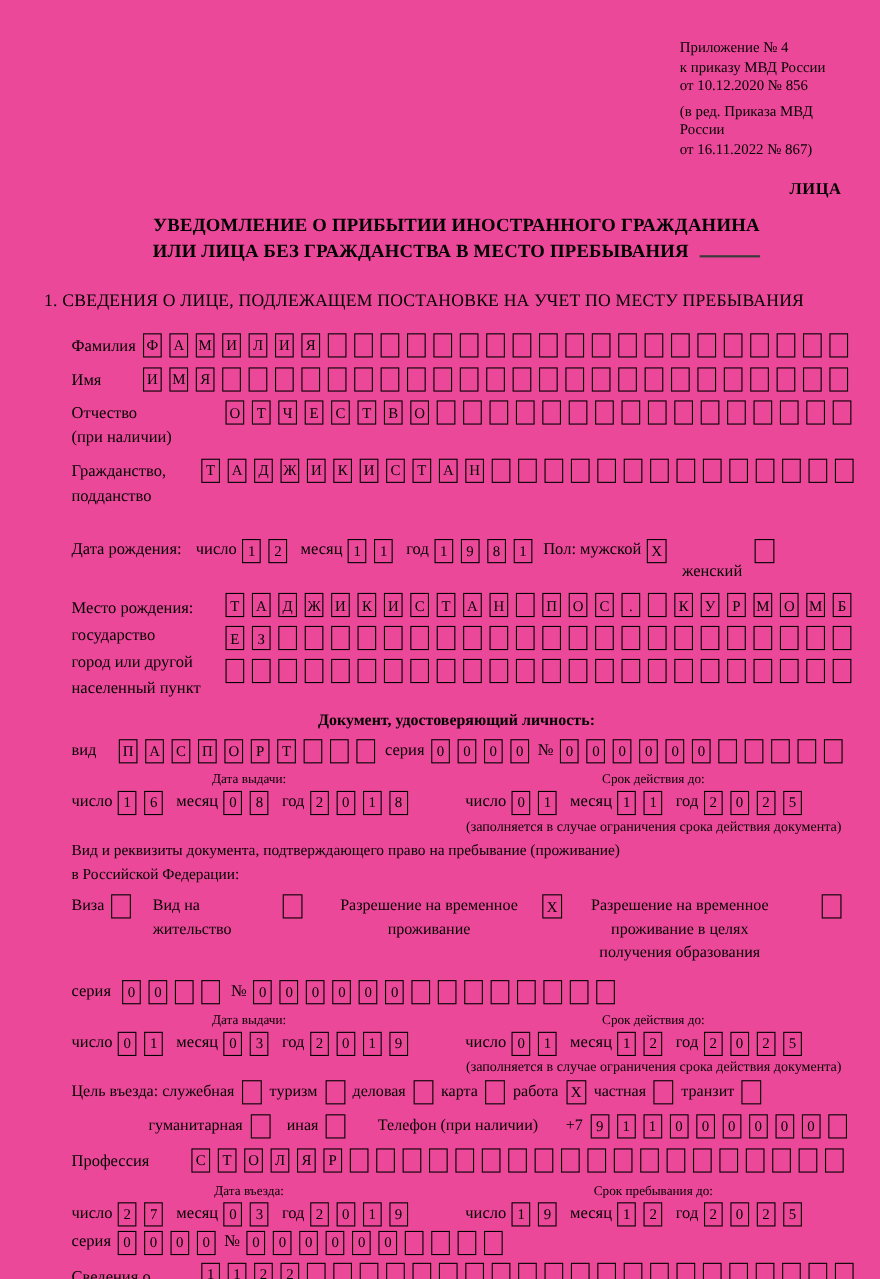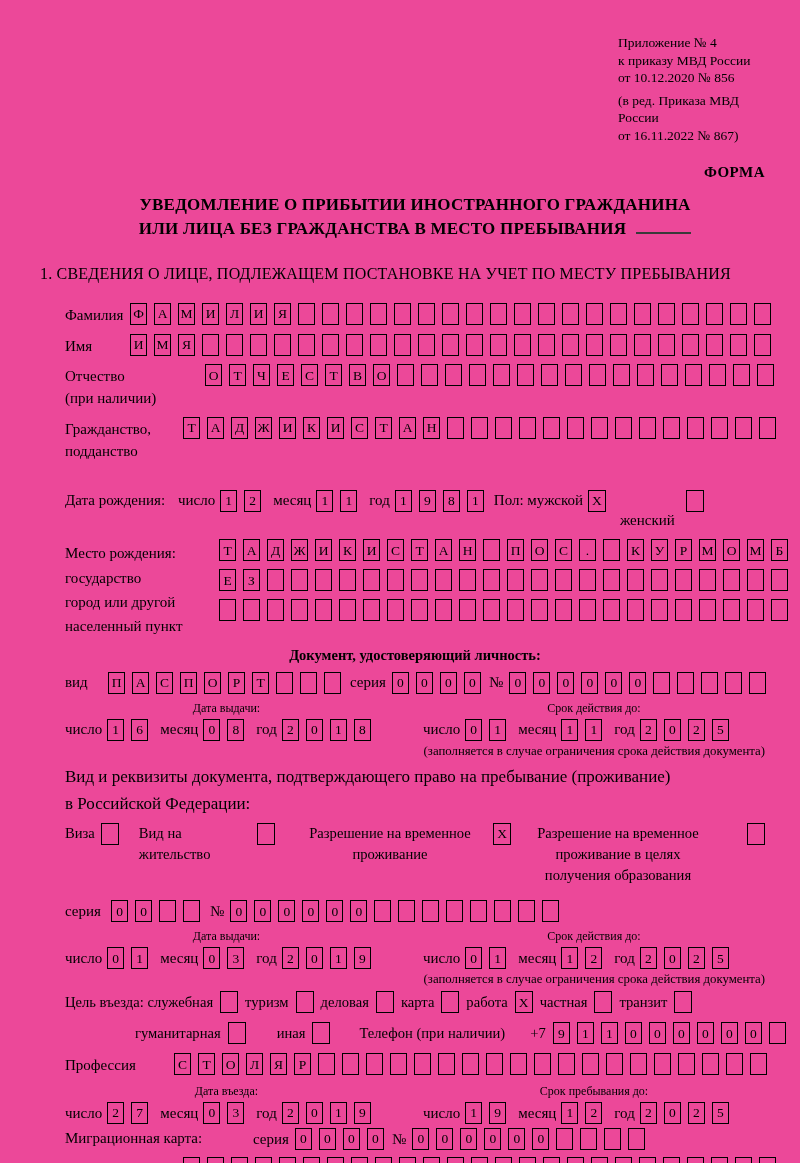--- a/index.html
+++ b/index.html
@@ -27,21 +27,21 @@
   .stack{display:flex;flex-direction:column;gap:8px;}
   .dgrp{display:flex;align-items:center;}
   .dl{font-size:15px;margin-right:5px;}
   .dl.m{margin-left:12px;}
   .doc-head{text-align:center;font-weight:bold;font-size:14.5px;margin:8px 0 8px 0;}
   .dates-row{display:flex;align-items:flex-start;margin-bottom:4px;}
   .dcol{width:340px;}
   .dcol.rcol{width:360px;margin-left:35px;}
   .dhead{text-align:center;font-size:12px;margin-bottom:3px;}
   .dnote{font-size:12.8px;margin-top:3px;text-align:right;white-space:nowrap;}
-  .intro{font-size:17px;line-height:1.6;margin-bottom:6px;}
+  .intro{font-size:14px;line-height:1.6;margin-bottom:6px;}
   .optrow{display:flex;align-items:flex-start;margin:2px 0 14px 0;}
   .opt{display:flex;align-items:flex-start;}
   .opt .olbl{font-size:14.6px;line-height:1.45;}
   .opt .olbl.ctr{text-align:center;}
   .purpose-row{display:flex;align-items:center;gap:7px;font-size:14.6px;margin-bottom:9px;flex-wrap:nowrap;}
   .purpose-row .plbl{white-space:nowrap;}
 </style>
 </head>
 <body>
 
@@ -49,21 +49,21 @@
 
   <div class="appendix">
     <div>Приложение № 4</div>
     <div>к приказу МВД России</div>
     <div>от 10.12.2020 № 856</div>
     <div class="appendix-gap"></div>
     <div>(в ред. Приказа МВД России</div>
     <div>от 16.11.2022 № 867)</div>
   </div>
 
-  <div class="forma">ФОРМА</div>
+  <div class="forma">ЛИЦА</div>
 
   <div class="title">
     <div>УВЕДОМЛЕНИЕ О ПРИБЫТИИ ИНОСТРАННОГО ГРАЖДАНИНА</div>
     <div><span>ИЛИ ЛИЦА БЕЗ ГРАЖДАНСТВА В МЕСТО ПРЕБЫВАНИЯ</span><span class="blank-line"></span></div>
   </div>
 
   <div class="sec-title">1. СВЕДЕНИЯ О ЛИЦЕ, ПОДЛЕЖАЩЕМ ПОСТАНОВКЕ НА УЧЕТ ПО МЕСТУ ПРЕБЫВАНИЯ</div>
 
   <div class="frow">
     <div class="lbl" style="width:65px;">Фамилия</div>
@@ -222,21 +222,21 @@
     <div class="dl" style="margin-left:10px;">Пол: мужской</div>
     <span class="cells cbox">
         <span class="cell">X</span>
       </span>
     <div class="dl" style="margin-left:14px;margin-top:40px;">женский</div>
     <span class="cells cbox" style="margin-left:6px;">
         <span class="cell"></span>
       </span>
   </div>
 
-  <div class="frow" style="margin-top:10px;gap:14px;">
+  <div class="frow" style="margin-top:10px;">
     <div class="lbl" style="width:140px;line-height:1.62;">
       <span class="l2">Место рождения:</span>
       <span class="l2">государство</span>
       <span class="l2">город или другой</span>
       <span class="l2">населенный пункт</span>
     </div>
     <div class="stack">
       <div class="cells">
           <span class="cell">Т</span>
           <span class="cell">А</span>
@@ -541,21 +541,21 @@
     <span class="cells cbox">
         <span class="cell"></span>
       </span>
   </div>
 
   <div class="purpose-row" style="margin-left:70px;">
     <span class="plbl">гуманитарная</span>
     <span class="cells cbox">
         <span class="cell"></span>
       </span>
-    <span class="plbl" style="margin-left:24px;">иная</span>
+    <span class="plbl" style="margin-left:8px;">иная</span>
     <span class="cells cbox">
         <span class="cell"></span>
       </span>
     <span class="plbl" style="margin-left:22px;">Телефон (при наличии)</span>
     <span class="plbl" style="margin-left:18px;">+7</span>
     <span class="cells">
         <span class="cell">9</span>
         <span class="cell">1</span>
         <span class="cell">1</span>
         <span class="cell">0</span>
@@ -640,21 +640,20 @@
             <span class="cell">2</span>
             <span class="cell">0</span>
             <span class="cell">2</span>
             <span class="cell">5</span>
           </span>
       </div>
     </div>
   </div>
 
   <div class="frow" style="align-items:center;margin-top:2px;">
-    <div class="lbl" style="width:188px;padding-top:0;">Миграционная карта:</div>
     <div class="dl" style="margin-right:6px;">серия</div>
     <div class="cells">
         <span class="cell">0</span>
         <span class="cell">0</span>
         <span class="cell">0</span>
         <span class="cell">0</span>
       </div>
     <div class="dl" style="margin-left:8px;margin-right:6px;">№</div>
     <div class="cells">
         <span class="cell">0</span>

